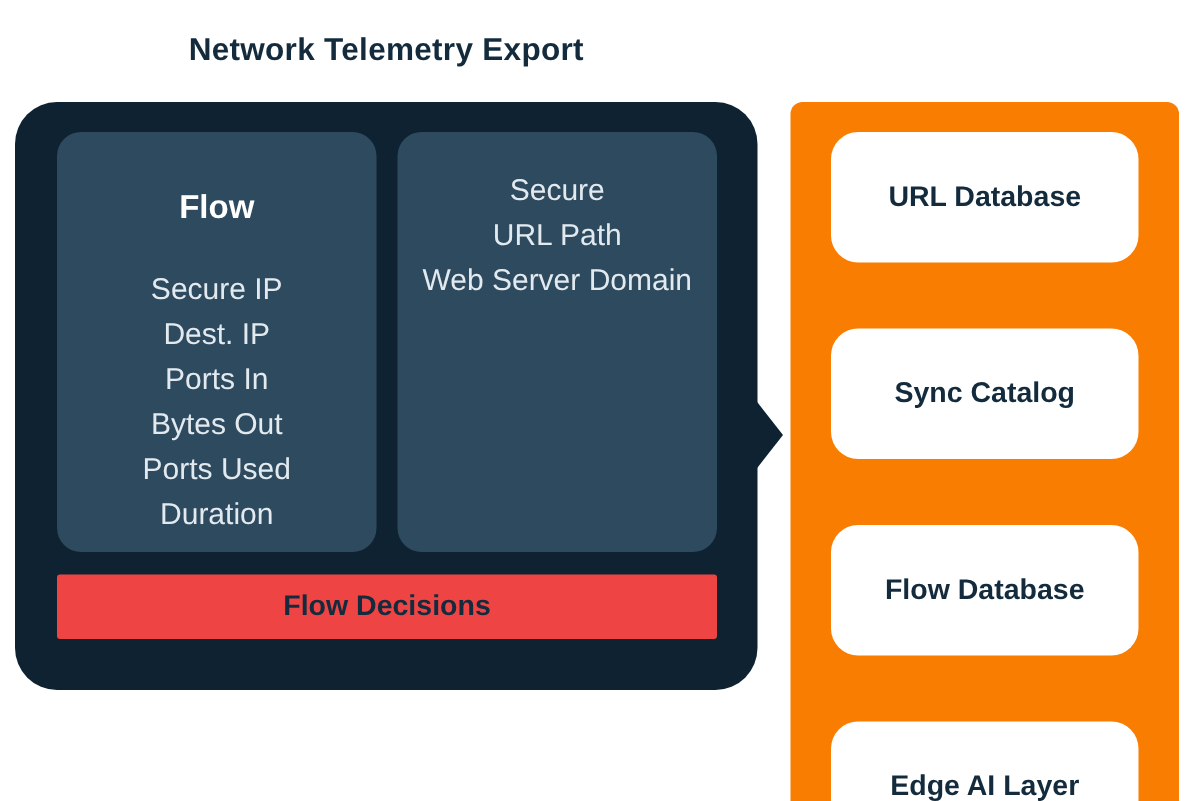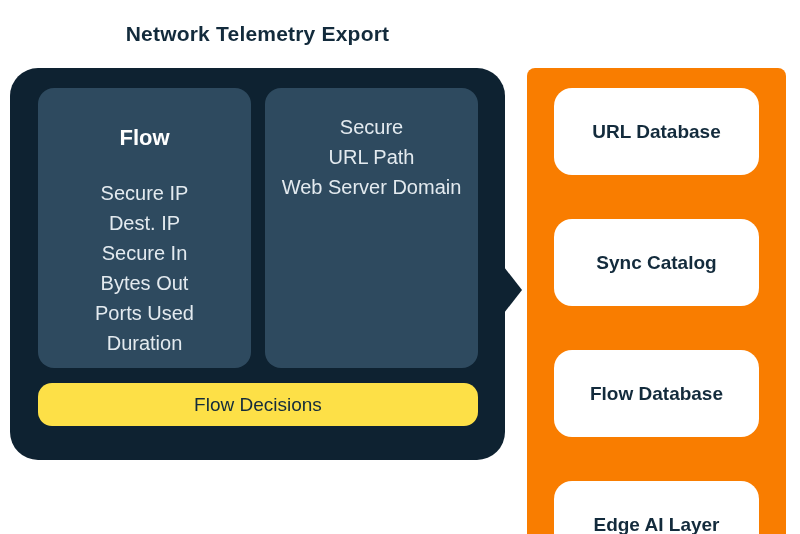--- a/index.html
+++ b/index.html
@@ -68,27 +68,27 @@
     padding: 0;
     color: #e3eaef;
     font-size: 20px;
   }
   .col-list li {
     line-height: 30px;
     padding: 0 2px;
   }
   .bar {
     height: 43px;
-    background: #fde047;
-    border-radius: 14px;
+    background: #ef4444;
+    border-radius: 2px;
     display: flex;
     align-items: center;
     justify-content: center;
     font-size: 19px;
-    font-weight: normal;
+    font-weight: bold;
     color: #132b3c;
   }
   .bar-1 { margin-top: 15px; }
   .bar-2 { margin-top: 17px; }
 
   
   .arrow {
     position: absolute;
     right: -17px;
     top: 199px;
@@ -135,21 +135,21 @@
   <div class="title title-left">Network Telemetry Export</div>
 
   <div class="panel-dark">
     <div class="cols">
 
       <div class="col">
         <div class="col-title">Flow</div>
         <ul class="col-list">
           <li>Secure IP</li>
           <li>Dest. IP</li>
-          <li>Secure In</li>
+          <li>Ports In</li>
           <li>Bytes Out</li>
           <li>Ports Used</li>
           <li>Duration</li>
         </ul>
       </div>
 
 
       <div class="col">
         <ul class="col-list">
           <li>Secure</li>

